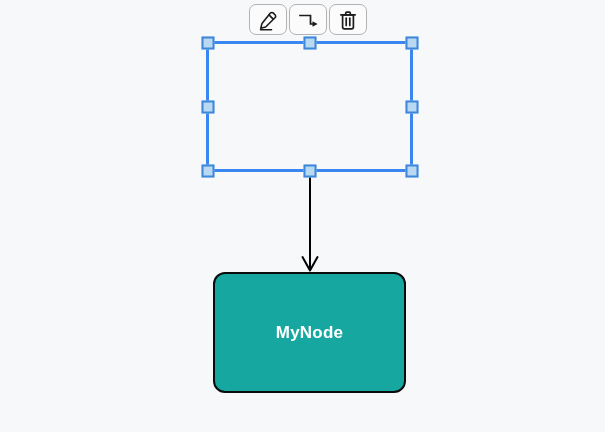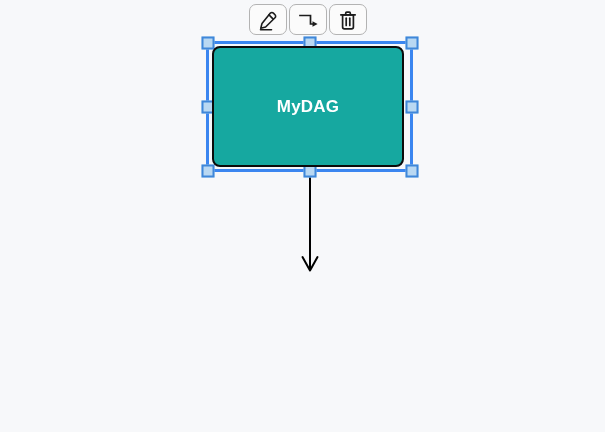--- a/index.html
+++ b/index.html
@@ -86,18 +86,18 @@
     <div class="handle h-nw"></div>
     <div class="handle h-n"></div>
     <div class="handle h-ne"></div>
     <div class="handle h-w"></div>
     <div class="handle h-e"></div>
     <div class="handle h-sw"></div>
     <div class="handle h-s"></div>
     <div class="handle h-se"></div>
   </div>
 
-  <div class="node node-dag">
-    <span>MyDAG</span>
+
+  <div class="node node-mynode">
+    <span>MyNode</span>
   </div>
-
 
 </div>
 
 </body></html>

